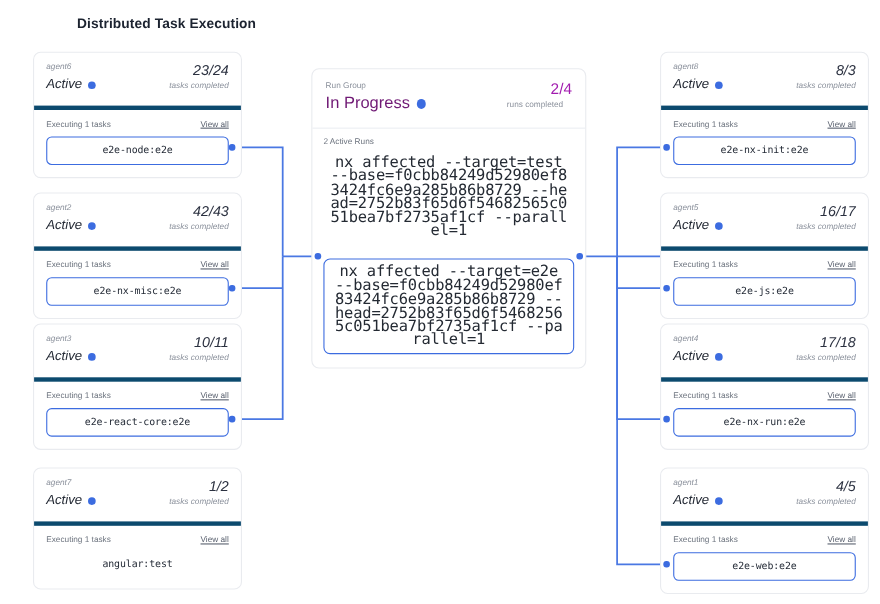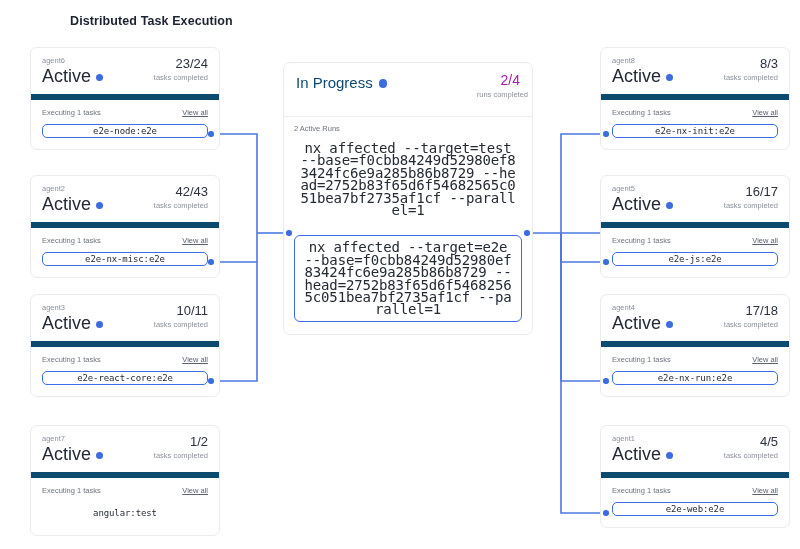--- a/index.html
+++ b/index.html
@@ -30,31 +30,32 @@
     position: absolute;
     width: 190px;
     background: #fff;
     border: 1px solid #e9ebef;
     border-radius: 7px;
     z-index: 2;
   }
   .agent-head {
     position: relative;
     padding: 8px 11px 9px 11px;
-    border-bottom: 6px solid #0c4a6e;
+    border-bottom: 4px solid #0c4a6e;
     min-height: 52px;
+    font-style: italic;
   }
   .agent-name {
     font-size: 7.5px;
     color: #8b919c;
     line-height: 10px;
   }
   .agent-status-row { display: flex; align-items: center; gap: 5px; margin-top: 1px; }
   .agent-status {
-    font-size: 18px;
+    font-size: 12px;
     color: #242a35;
     font-weight: 400;
     line-height: 18px;
   }
   .status-dot {
     width: 7px; height: 7px;
     border-radius: 50%;
     background: #3c6ce0;
     display: inline-block;
     margin-top: 2px;
@@ -78,21 +79,21 @@
   .exec-row { display: flex; justify-content: space-between; align-items: baseline; }
   .exec-label { font-size: 7.5px; color: #6d747f; }
   .view-all {
     font-size: 7.5px;
     color: #5b6270;
     text-decoration: underline;
     cursor: pointer;
   }
   .task-chip {
     margin-top: 7px;
-    height: 14px;
+    height: 26px;
     border: 1.4px solid #3c6ce0;
     border-radius: 5px;
     display: flex;
     align-items: center;
     justify-content: center;
     font-family: "DejaVu Sans Mono", monospace;
     font-size: 9px;
     color: #1e2531;
     background: #fff;
     letter-spacing: -0.1px;
@@ -113,24 +114,24 @@
     z-index: 2;
   }
   .rg-head {
     position: relative;
     padding: 9px 12px 10px 12px;
     border-bottom: 1px solid #eceef2;
     min-height: 54px;
   }
   .rg-label { font-size: 7.5px; color: #8b919c; line-height: 11px; }
   .rg-status-row { display: flex; align-items: center; gap: 6px; margin-top: 1px; }
-  .rg-status { font-size: 15px; color: #0c4a6e; line-height: 19px; }
+  .rg-status { font-size: 15px; color: #701a75; line-height: 19px; }
   .rg-dot { width: 8.5px; height: 8.5px; border-radius: 50%; background: #3c6ce0; margin-top: 2px; }
   .rg-count { position: absolute; right: 12px; top: 9px; font-size: 14px; color: #a21caf; }
-  .rg-count-label { position: absolute; right: 4px; top: 27px; font-size: 7.5px; color: #8b919c; }
+  .rg-count-label { position: absolute; right: 20px; top: 27px; font-size: 7.5px; color: #8b919c; }
 
   .rg-body { padding: 7px 10px 12px 10px; }
   .rg-active-label { font-size: 7.5px; color: #6d747f; margin-bottom: 6px; }
   .run-cmd {
     font-family: "DejaVu Sans Mono", monospace;
     font-size: 14px;
     line-height: 12.4px;
     color: #242a33;
     text-align: center;
     padding: 3px 6px;
@@ -251,20 +252,21 @@
       <div class="exec-row">
         <span class="exec-label">Executing 1 tasks</span>
         <span class="view-all">View all</span>
       </div>
       <div class="task-chip plain">angular:test</div>
     </div>
   </div>
 
   <div id="run-group">
     <div class="rg-head">
+      <div class="rg-label">Run Group</div>
       <div class="rg-status-row">
         <span class="rg-status">In Progress</span>
         <span class="rg-dot"></span>
       </div>
       <div class="rg-count">2/4</div>
       <div class="rg-count-label">runs completed</div>
     </div>
     <div class="rg-body">
       <div class="rg-active-label">2 Active Runs</div>
       <div class="run-cmd">nx affected --target=test --base=f0cbb84249d52980ef83424fc6e9a285b86b8729 --head=2752b83f65d6f54682565c051bea7bf2735af1cf --parallel=1</div>

